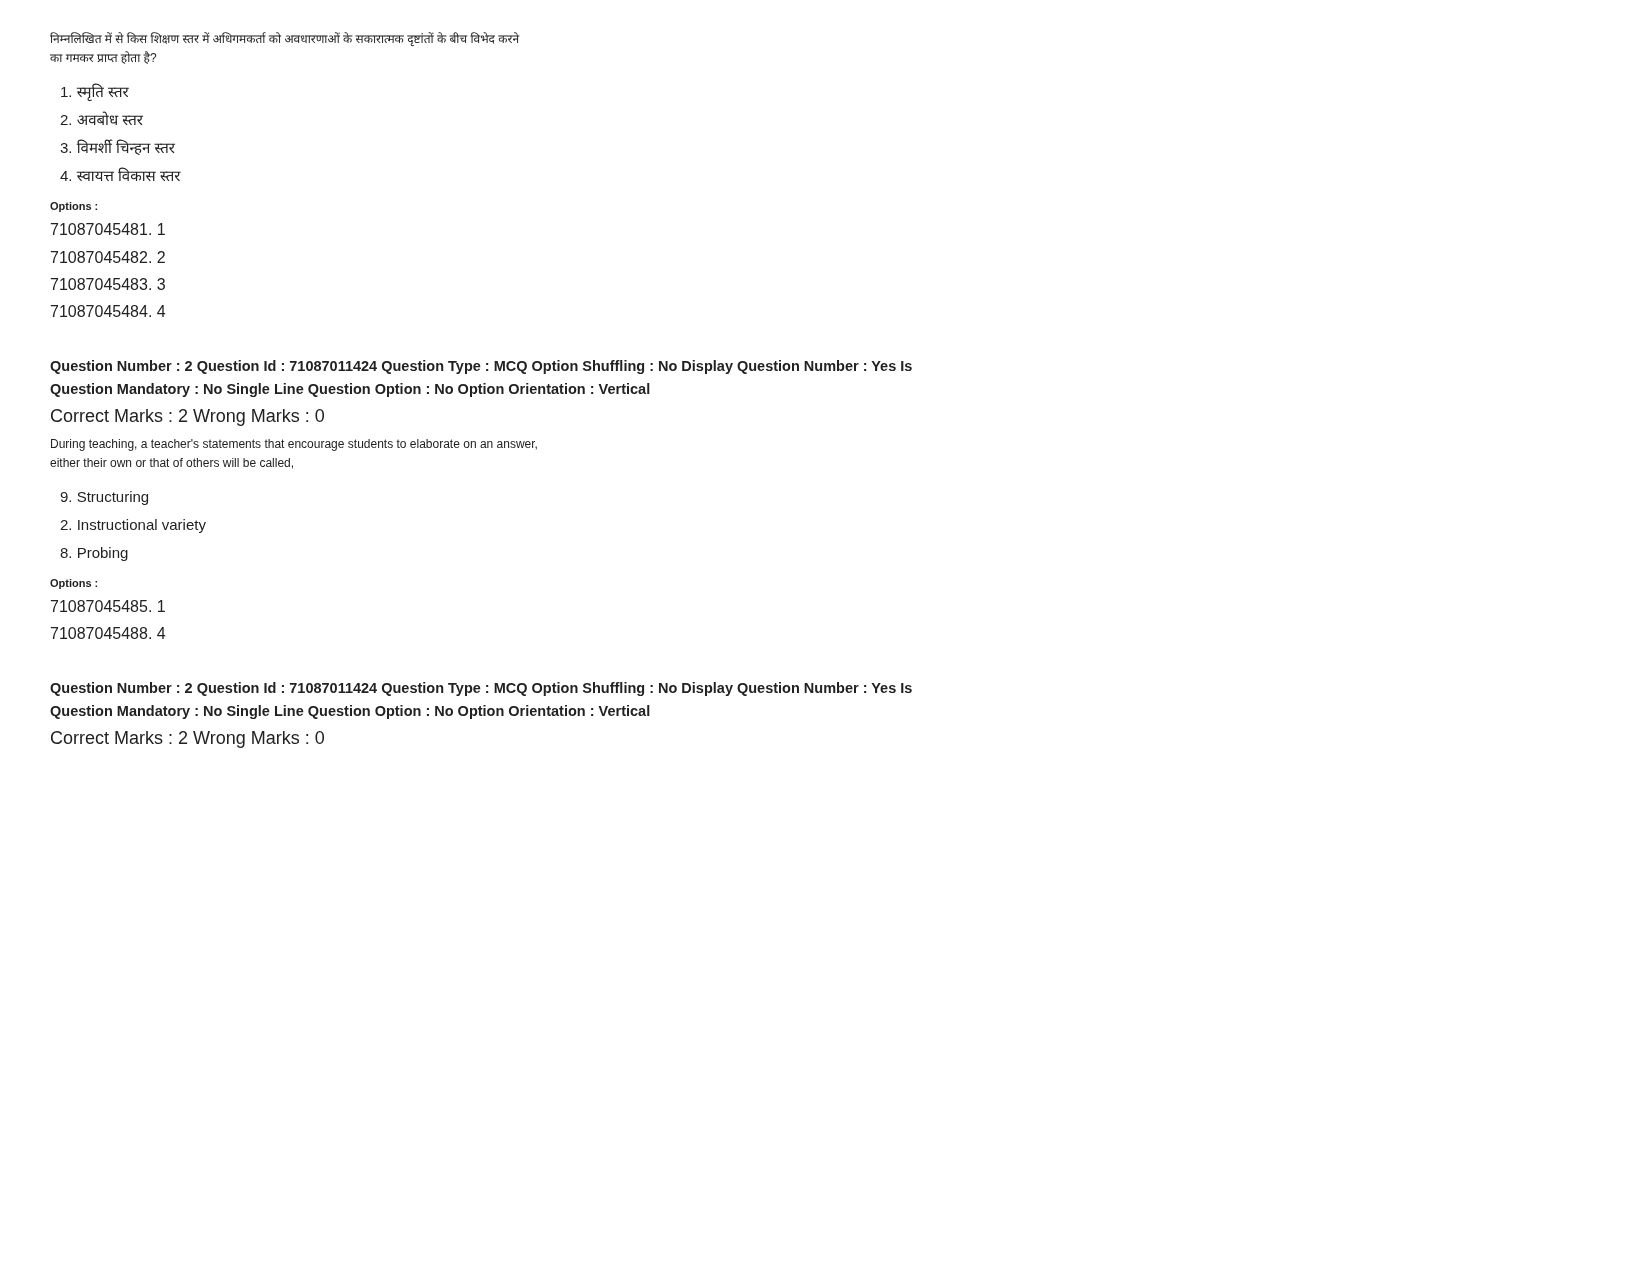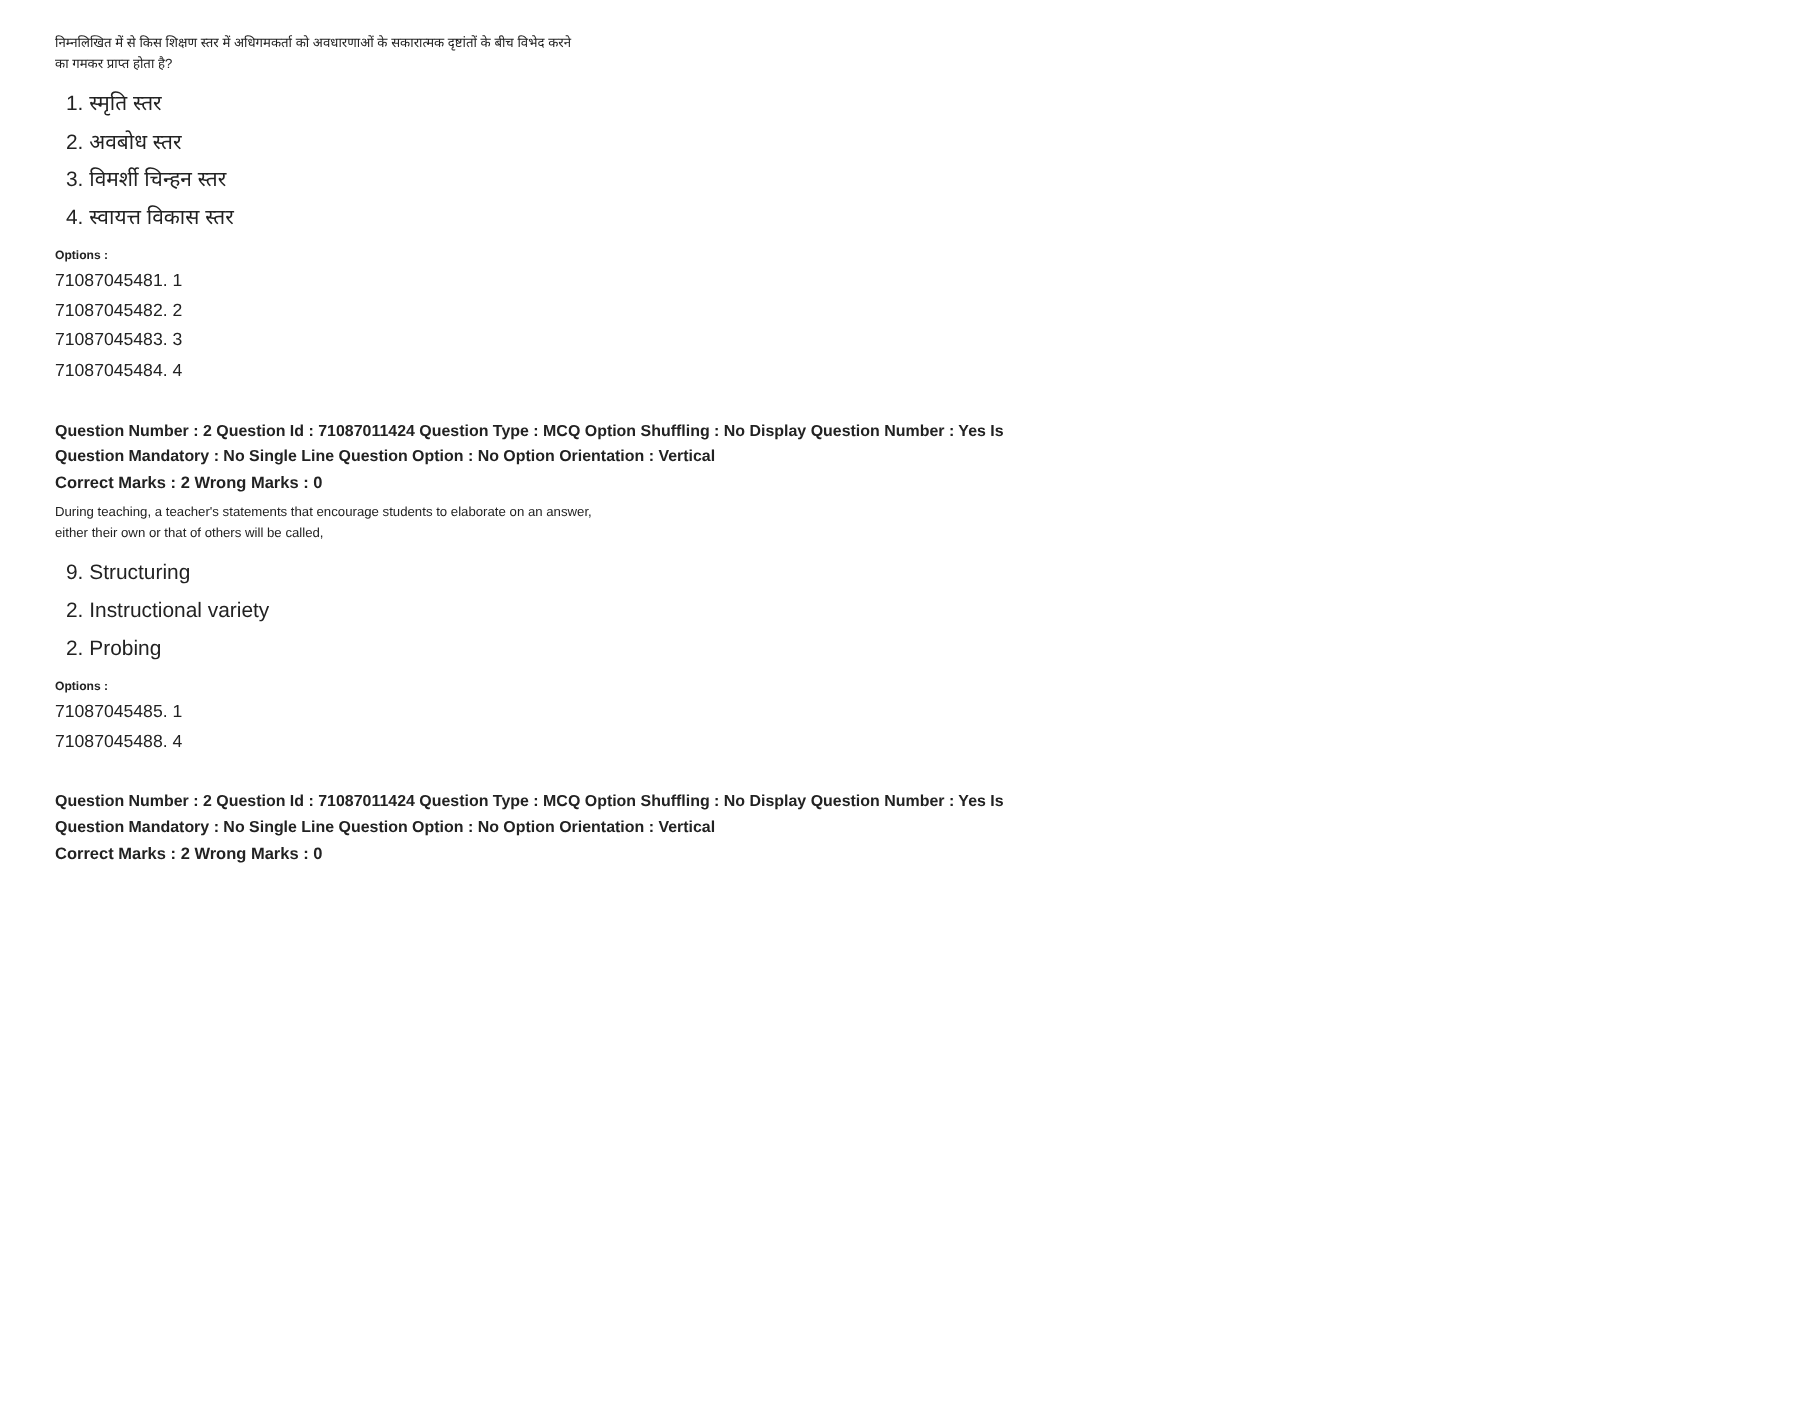--- a/index.html
+++ b/index.html
@@ -25,21 +25,21 @@
       margin-bottom: 12px;
       font-family: Liberation Sans, sans-serif;
     }
     .options-list {
       list-style: none;
       margin-left: 10px;
       margin-bottom: 12px;
     }
     .options-list li {
       margin-bottom: 4px;
-      font-size: 19px;
+      font-size: 15px;
       line-height: 1.6;
     }
     .options-label {
       font-weight: bold;
       margin-bottom: 4px;
       font-size: 11px;
     }
     .option-id-list {
       list-style: none;
       margin-left: 0;
@@ -49,22 +49,22 @@
       font-size: 16px;
       line-height: 1.7;
     }
     .question-meta {
       font-weight: bold;
       font-size: 14.5px;
       line-height: 1.6;
       margin-bottom: 4px;
     }
     .marks-info {
-      font-weight: bold;
-      font-size: 15px;
+      font-weight: normal;
+      font-size: 18px;
       margin-bottom: 8px;
     }
   </style>
 </head>
 <body>
 
 <div class="question-block">
   <div class="question-text">
     <span>निम्नलिखित में से किस शिक्षण स्तर में अधिगमकर्ता को अवधारणाओं के सकारात्मक दृष्टांतों के बीच विभेद करने</span><br>
     <span>का गमकर प्राप्त होता है?</span>
@@ -90,21 +90,21 @@
     <div>Question Mandatory : No Single Line Question Option : No Option Orientation : Vertical</div>
   </div>
   <div class="marks-info">Correct Marks : 2 Wrong Marks : 0</div>
   <div class="question-text">
     <span>During teaching, a teacher's statements that encourage students to elaborate on an answer,</span><br>
     <span>either their own or that of others will be called,</span>
   </div>
   <ul class="options-list">
     <li>9. Structuring</li>
     <li>2. Instructional variety</li>
-    <li>2. Probing</li>
+    <li>8. Probing</li>
   </ul>
   <div class="options-label">Options :</div>
   <ul class="option-id-list">
     <li>71087045485. 1</li>
     <li>71087045488. 4</li>
   </ul>
 </div>
 
 <div class="question-block">
   <div class="question-meta">

